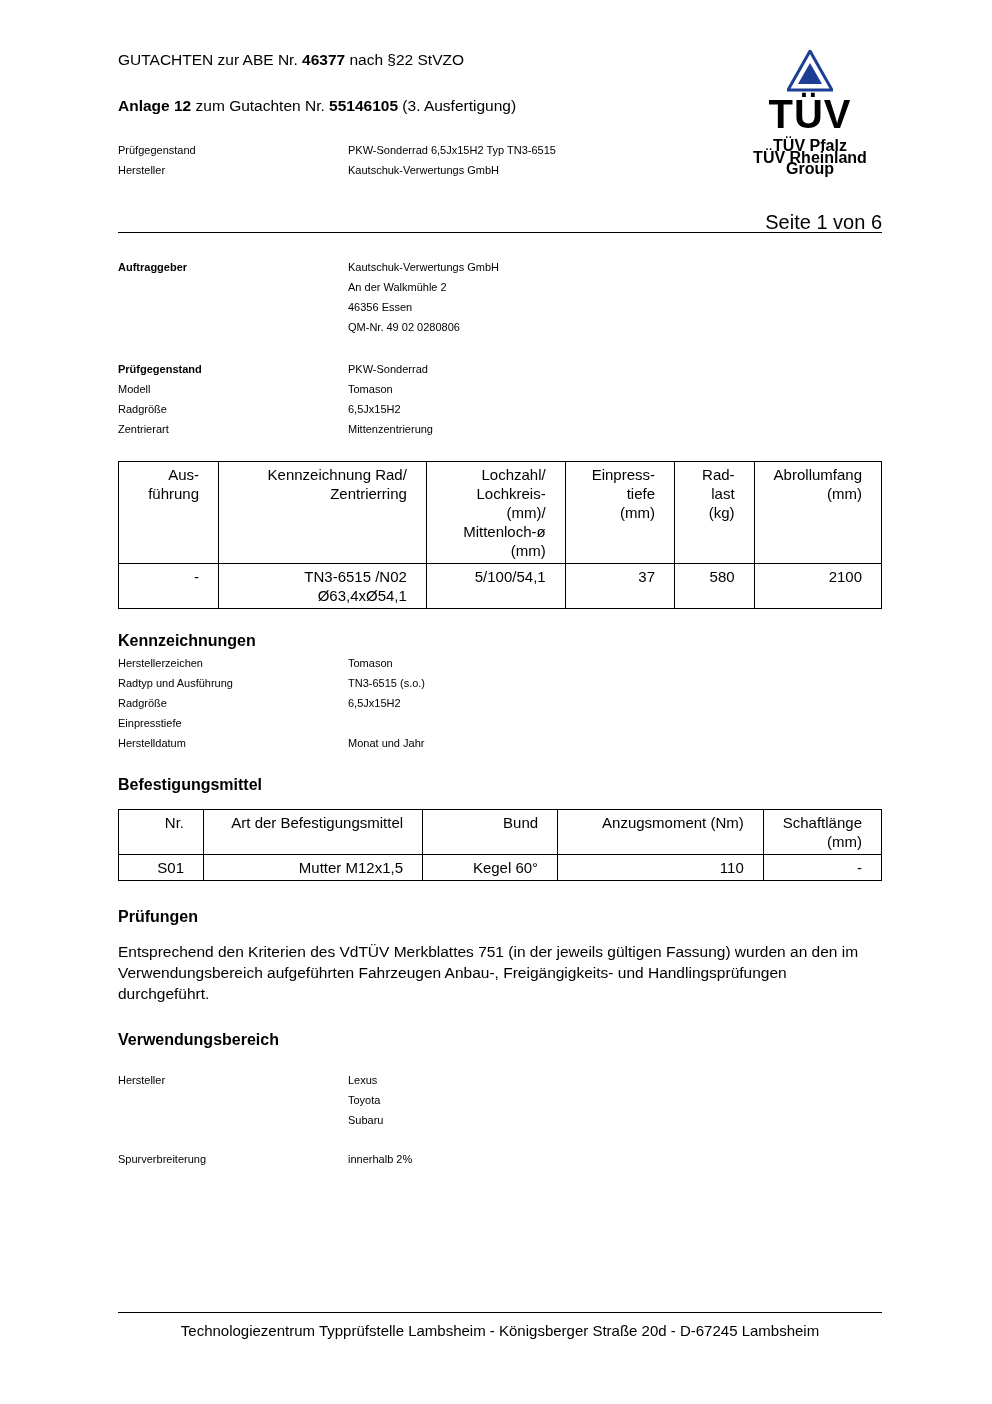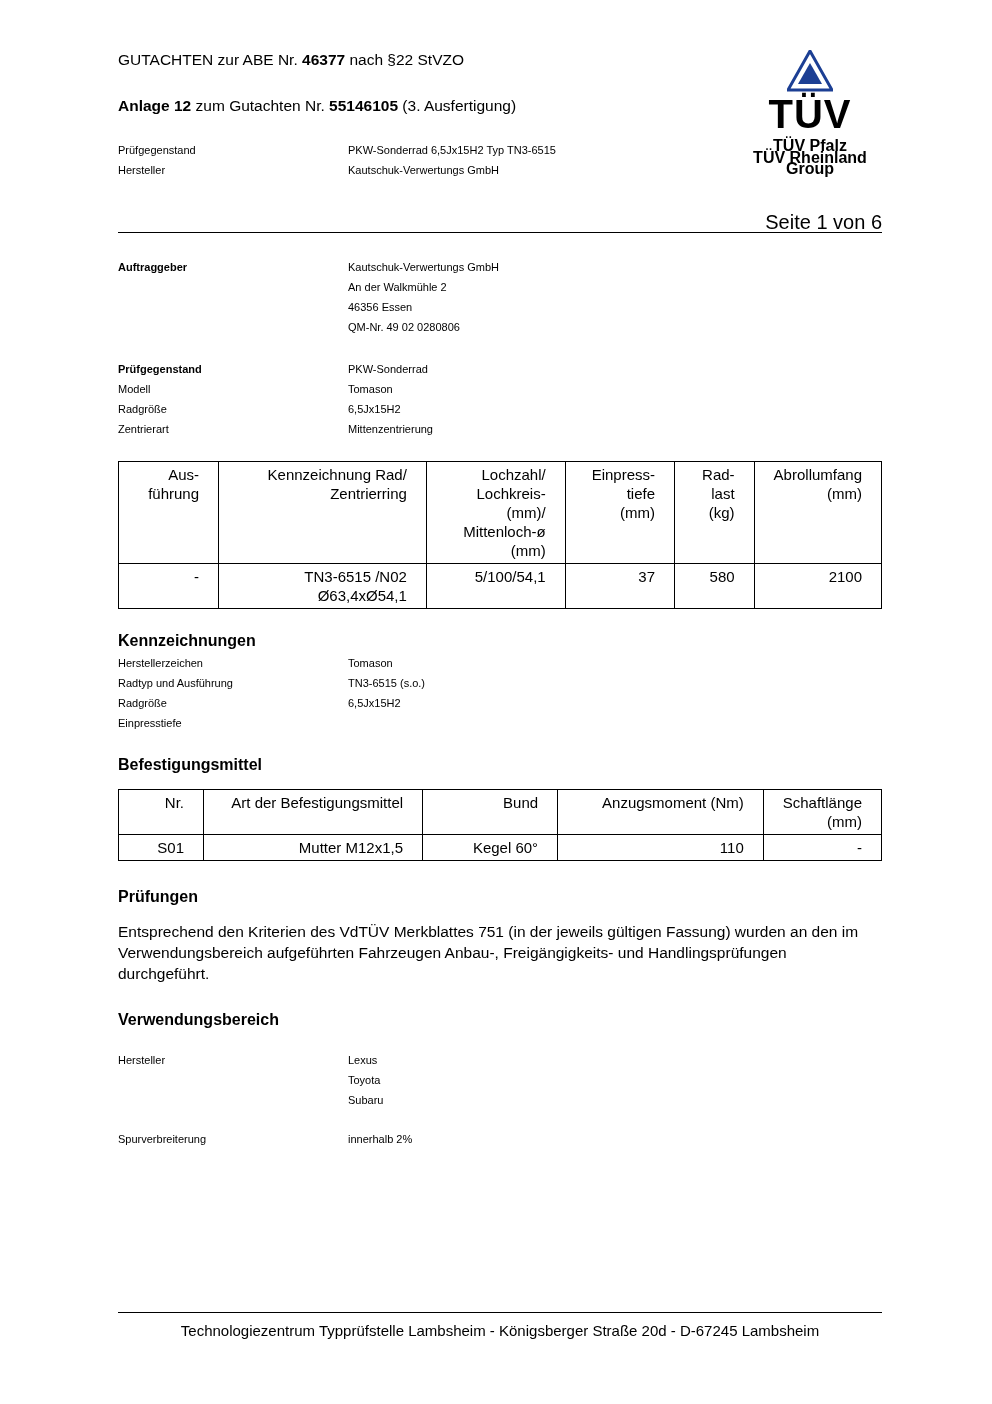--- a/index.html
+++ b/index.html
@@ -286,20 +286,24 @@
         <div class="kv-row">
           <div class="kv-label">Radtyp und Ausführung</div>
           <div class="kv-value">TN3-6515 (s.o.)</div>
         </div>
         <div class="kv-row">
           <div class="kv-label">Radgröße</div>
           <div class="kv-value">6,5Jx15H2</div>
         </div>
         <div class="kv-row">
           <div class="kv-label">Einpresstiefe</div>
+        </div>
+        <div class="kv-row">
+          <div class="kv-label">Herstelldatum</div>
+          <div class="kv-value">Monat und Jahr</div>
         </div>
       </div>
     </div>
 
     <div class="section">
       <div class="section-title">Befestigungsmittel</div>
     </div>
 
     <div class="spacer-12"></div>
 

